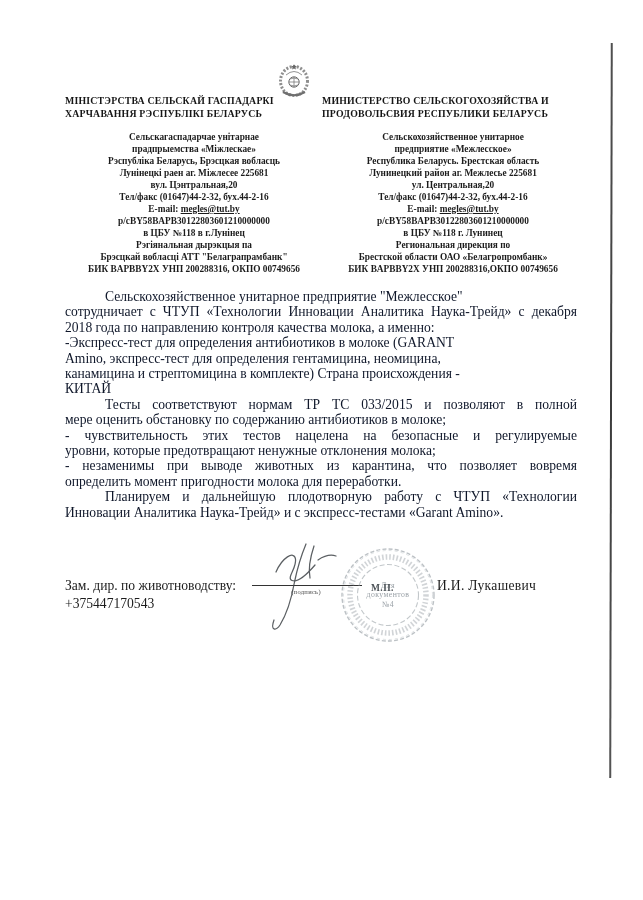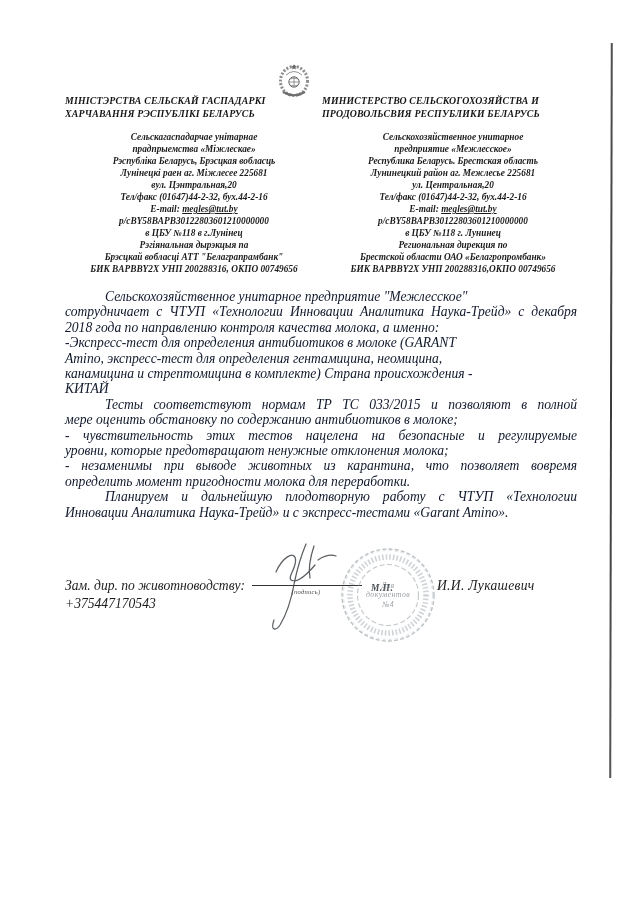--- a/index.html
+++ b/index.html
@@ -1,18 +1,18 @@
 <!DOCTYPE html>
 <html><head>
 <meta charset="utf-8">
 <style>
   * { margin:0; padding:0; box-sizing:border-box; }
   html,body { background:#ffffff; }
   body { font-family:"Liberation Serif","DejaVu Serif",serif; }
-  .page { position:relative; width:643px; height:900px; background:#ffffff; color:#1c1c1c; overflow:hidden;font-style:italic; }
+  .page { position:relative; width:643px; height:900px; background:#ffffff; color:#1c1c1c; overflow:hidden; }
 
   .scan-line { position:absolute; left:610px; top:43px; width:2px; height:735px;
                background:linear-gradient(#2a2a2a,#111,#2f2f2f); opacity:.82; transform:rotate(.12deg); }
 
   .emblem { position:absolute; left:277px; top:62px; width:34px; height:36px; }
 
   .lh-col { position:absolute; top:95px; font-weight:bold; }
   .lh-left  { left:65px;  width:254px; }
   .lh-right { left:322px; width:258px; }
   .ministry { font-size:9.8px; line-height:12.5px; letter-spacing:.2px; color:#161616; }

